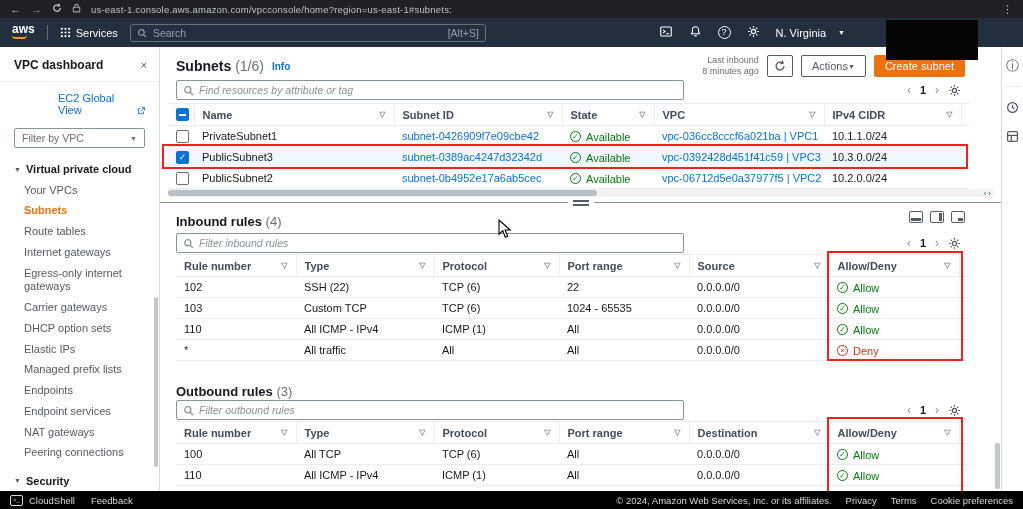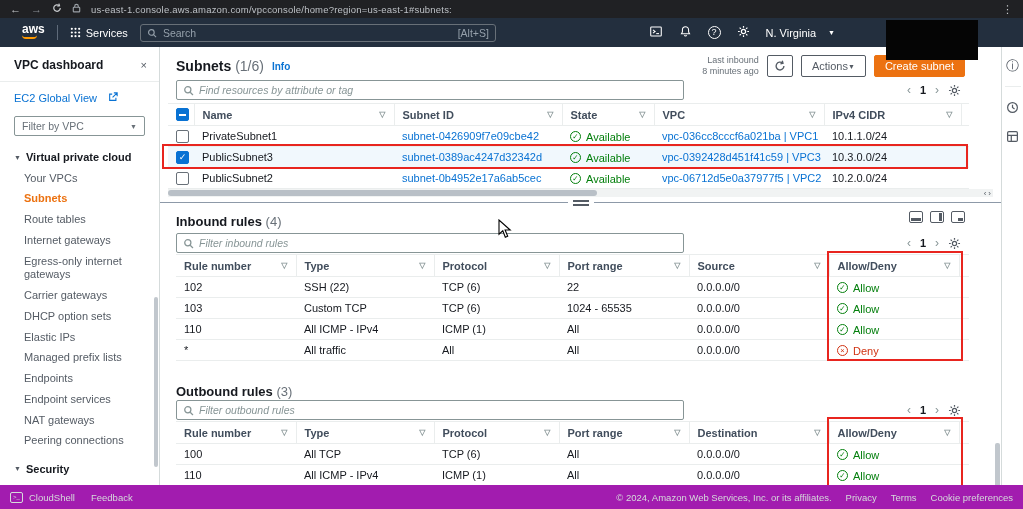--- a/index.html
+++ b/index.html
@@ -10,21 +10,21 @@
   
   .browser-bar { height:18px; background:#202124; display:flex; align-items:center;
                  gap:10px; padding:0 10px; color:#bdc1c6; font-size:11px; flex:0 0 auto; }
   .browser-bar .b-ic { font-size:11px; line-height:1; color:#c6c9cc; cursor:default; }
   .browser-bar .b-ic.dim { color:#8a8f94; }
   .url-text { font-size:9.5px; color:#bdc1c6; letter-spacing:.2px; }
   .b-menu { margin-left:auto; }
 
   
   .aws-nav { height:29px; background:#232f3e; display:flex; align-items:center;
-             padding:0 22px; gap:12px; color:#fff; font-size:11px; flex:0 0 auto; }
+             padding:0 12px; gap:12px; color:#fff; font-size:11px; flex:0 0 auto; }
   .aws-logo { font-weight:bold; font-size:12px; color:#fff; line-height:1; position:relative; top:-2px; }
   .aws-logo .smile { display:block; width:15px; height:4px; border-bottom:2px solid #ff9900;
                      border-radius:0 0 8px 8px; margin-top:0px; }
   .nav-div { width:1px; height:15px; background:#5f6b7a; }
   .nav-item { display:flex; align-items:center; gap:5px; font-size:11px; color:#fff; }
   .nav-search { width:356px; height:18px; border:1px solid #687078; border-radius:3px;
                 display:flex; align-items:center; gap:6px; padding:0 6px; color:#95a0ab;
                 font-size:10.5px; background:#232f3e; }
   .nav-search .shortcut { margin-left:auto; color:#95a0ab; }
   .nav-right { margin-left:auto; display:flex; align-items:center; gap:16px; }
@@ -43,21 +43,21 @@
   .right-rail { width:22px; flex:0 0 22px; border-left:1px solid #d5dbdb; background:#fff;
                 display:flex; flex-direction:column; align-items:center; padding-top:12px; gap:14px; }
   .rail-ic { color:#545b64; font-size:13px; line-height:1; cursor:pointer; }
   .rail-sep { width:16px; height:1px; background:#eaeded; }
 
   
   .sb-head { display:flex; align-items:center; justify-content:space-between;
              padding:11px 12px 9px 14px; border-bottom:1px solid #eaeded; }
   .sb-title { font-weight:bold; font-size:12px; color:#16191f; }
   .sb-close { color:#545b64; font-size:11px; cursor:pointer; }
-  .sb-link { display:flex; align-items:flex-start; gap:11px; color:#0972d3; padding:10px 14px 4px; }
+  .sb-link { display:flex; align-items:flex-end; gap:11px; color:#0972d3; padding:10px 14px 4px;margin-left:44px; }
   .sb-select { margin:8px 14px 4px; height:20px; border:1px solid #879596; border-radius:2px;
                display:flex; align-items:center; justify-content:space-between; padding:0 7px;
                color:#687078; font-size:10.5px; }
   .sb-section { display:flex; align-items:center; gap:5px; font-weight:bold; color:#16191f;
                 padding:11px 14px 5px; font-size:11px; }
   .sb-section .caret { color:#545b64; }
   .sb-item { padding:3.5px 10px 3.5px 24px; color:#545b64; line-height:1.25; cursor:pointer; }
   .sb-item.active { color:#ec7211; font-weight:bold; }
   .sb-scroll { position:absolute; right:1px; top:250px; width:4px; height:170px;
                background:#c1c7cd; border-radius:2px; }
@@ -144,21 +144,21 @@
 
   
   .annot { position:absolute; border:2px solid #e8251f; z-index:5; pointer-events:none; }
   .annot-row { left:2px; top:97px; width:806px; height:25px; }
   .annot-in { left:667px; top:204px; width:136px; height:110px; }
   .annot-out { left:667px; top:370px; width:136px; height:80px; }
   .redaction { position:absolute; left:886px; top:20px; width:92px; height:40px; background:#050505; z-index:50; }
   .cursor { position:absolute; left:498px; top:219px; z-index:60; pointer-events:none; }
 
   
-  .bottom-bar { height:24px; flex:0 0 auto; background:#a21caf; display:flex; align-items:center;
+  .bottom-bar { height:18px; flex:0 0 auto; background:#000000; display:flex; align-items:center;
                 padding:0 10px; gap:16px; color:#d5dbdb; font-size:9.5px; }
   .foot-left { display:flex; align-items:center; gap:6px; }
   .cs-ic { width:13px; height:11px; border:1px solid #d5dbdb; border-radius:2px; font-size:6px;
            display:flex; align-items:center; justify-content:center; color:#d5dbdb; line-height:1; }
   .foot-link { cursor:pointer; }
   .foot-right { margin-left:auto; display:flex; align-items:center; gap:14px; }
 </style>
 </head>
 <body>
 

